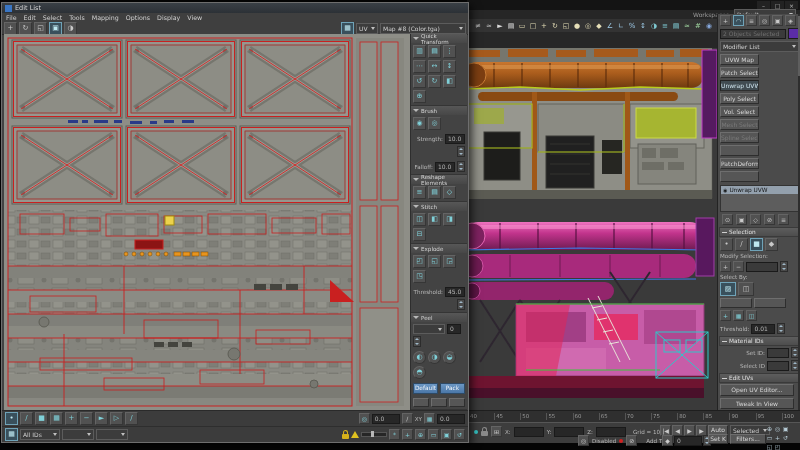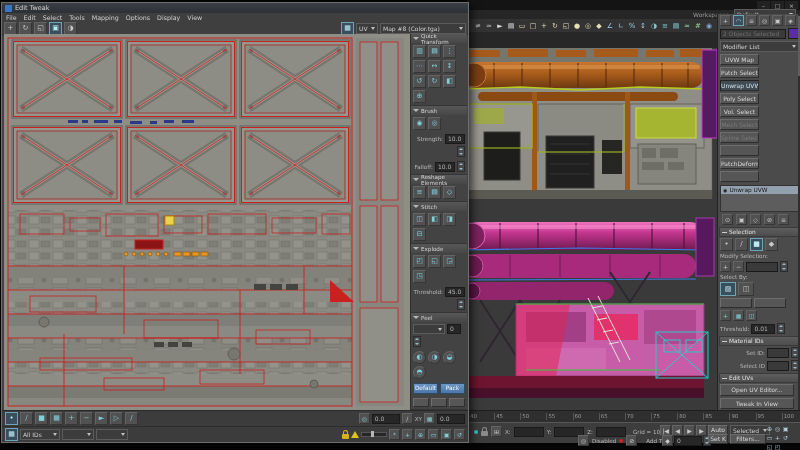--- a/index.html
+++ b/index.html
@@ -459,21 +459,21 @@
         <span class="tbic" style="width:7px;height:8px;font-size:6px;color:#b8cdd8;">+</span>
         <span class="tbic" style="width:7px;height:8px;font-size:6px;color:#b8cdd8;">↺</span>
         <span class="tbic" style="width:7px;height:8px;font-size:6px;color:#b8cdd8;">◱</span>
         <span class="tbic" style="width:7px;height:8px;font-size:6px;color:#b8cdd8;">◰</span>
       </div>
   </div>
 
   <div class="ab uvwin">
     <div class="ab uvtitle">
       <span style="width:7px;height:7px;background:#3a76c4;display:inline-block;"></span>
-      <span>Edit Tweak</span>
+      <span>Edit List</span>
     </div>
     <div class="ab uvmenu">
 
     <span>File</span>
         <span>Edit</span>
         <span>Select</span>
         <span>Tools</span>
         <span>Mapping</span>
         <span>Options</span>
         <span>Display</span>

